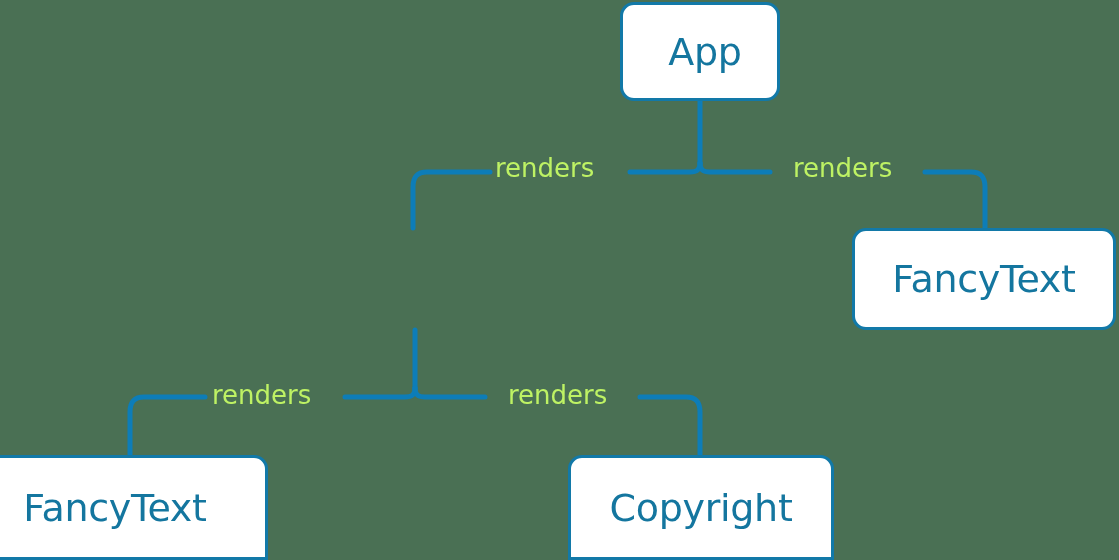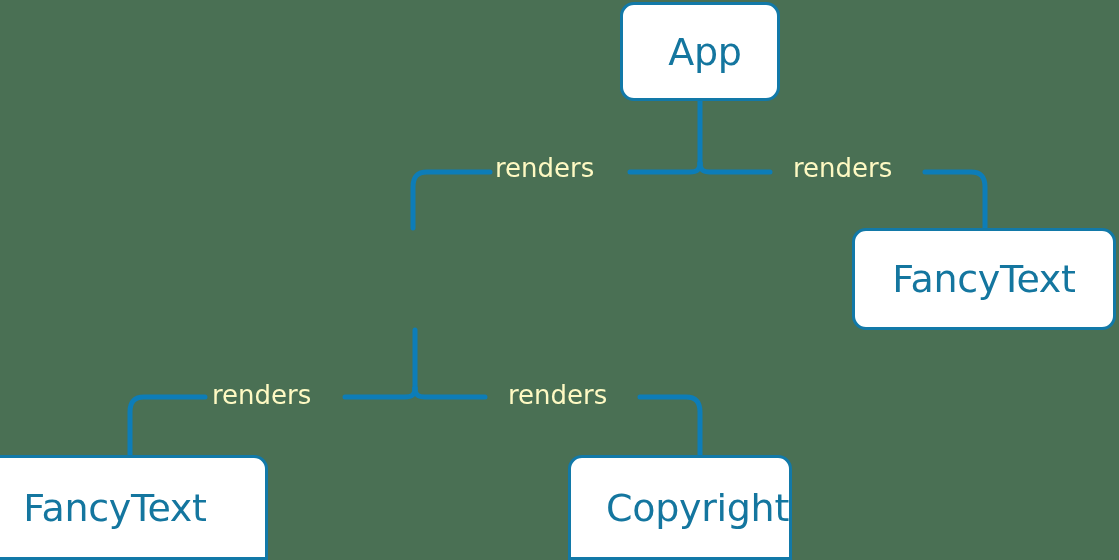--- a/index.html
+++ b/index.html
@@ -43,26 +43,26 @@
   }
   .node-label {
     white-space: nowrap;
   }
   
   #node-app        { left: 620px;  top: 2px;   width: 160px; height: 99px; padding-left: 10px; }
   #node-inspgen    { left: 196px;  top: 228px; width: 463px; height: 102px; }
   #node-fancy-right{ left: 852px;  top: 228px; width: 264px; height: 102px; }
   #node-fancy-left { left: -38px;  top: 455px; width: 306px; height: 105px;
                      border-bottom-left-radius: 0; border-bottom-right-radius: 0;}
-  #node-copyright  { left: 568px;  top: 455px; width: 224px; height: 105px;
-                     border-bottom-left-radius: 0; border-bottom-right-radius: 0; justify-content: flex-end;}
+  #node-copyright  { left: 568px;  top: 455px; width: 266px; height: 105px;
+                     border-bottom-left-radius: 0; border-bottom-right-radius: 0;}
 
   .edge-label {
     position: absolute;
-    color: #fef9c3;
+    color: #bef264;
     font-family: "DejaVu Sans", sans-serif;
     font-size: 26px;
     line-height: 1;
     white-space: nowrap;
     z-index: 3;
   }
   #edge-label-app-inspgen   { left: 495px; top: 155px; }
   #edge-label-app-fancy     { left: 793px; top: 155px; }
   #edge-label-ig-fancy      { left: 212px; top: 382px; }
   #edge-label-ig-copyright  { left: 508px; top: 382px; }

